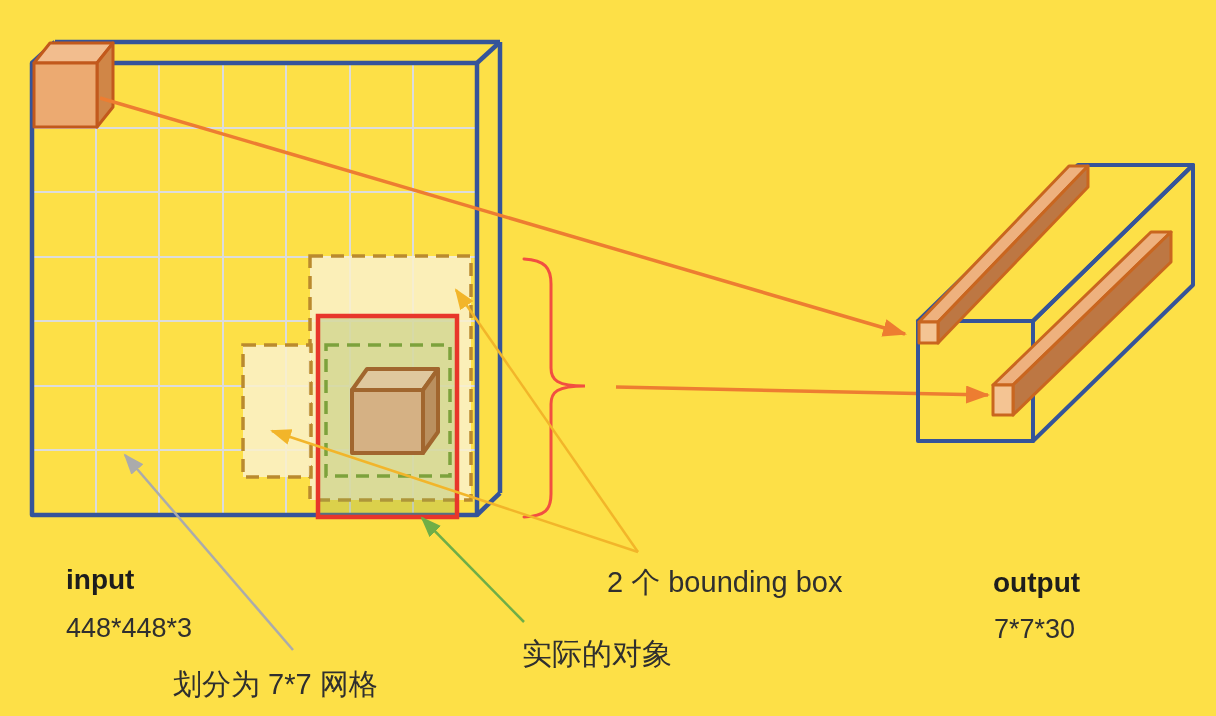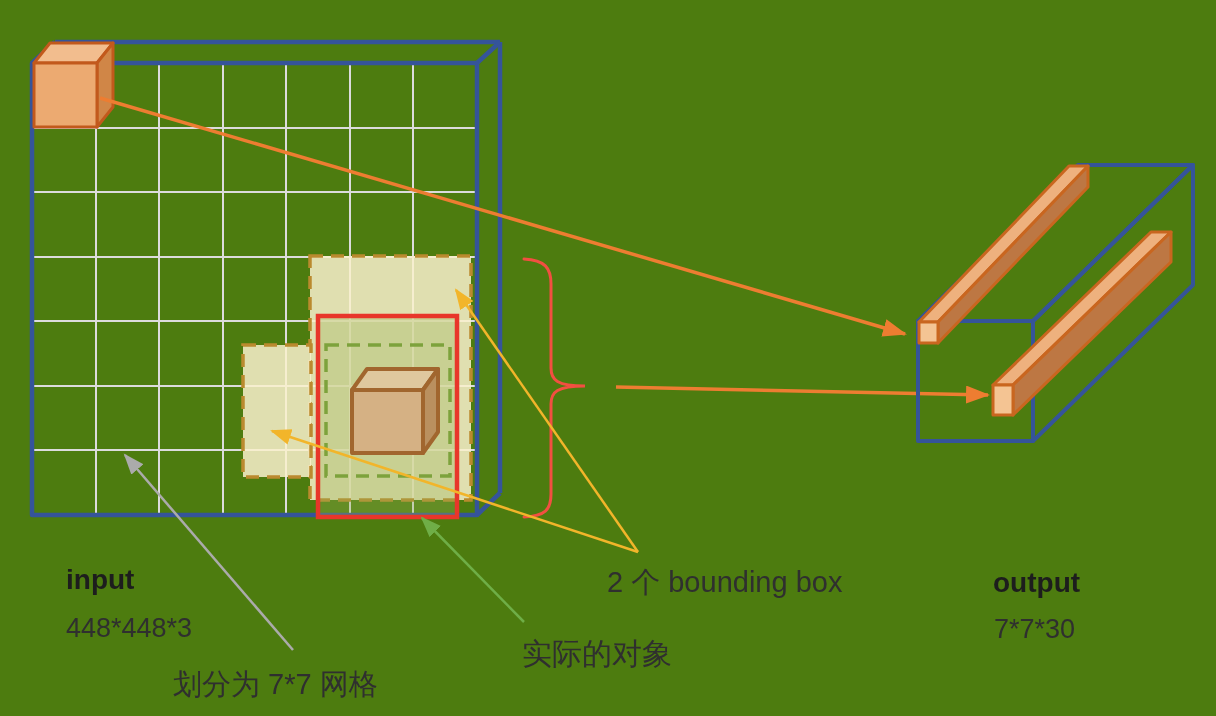--- a/index.html
+++ b/index.html
@@ -1,19 +1,19 @@
 <!DOCTYPE html>
 <html><head>
 <meta charset="utf-8">
 <style>
   html,body{margin:0;padding:0;background:#ffffff;}
   .stage{
     position:relative;
     width:1216px;height:716px;
-    background:#4d7c0f;
+    background:#fde047;
     font-family:"Liberation Sans","DejaVu Sans",sans-serif;
     overflow:hidden;
   }
   svg{position:absolute;left:0;top:0;}
   text{fill:#2f2f2f;}
   .t-bold{font-weight:700;fill:#1d1d1d;}
 </style>
 </head>
 <body>
 

